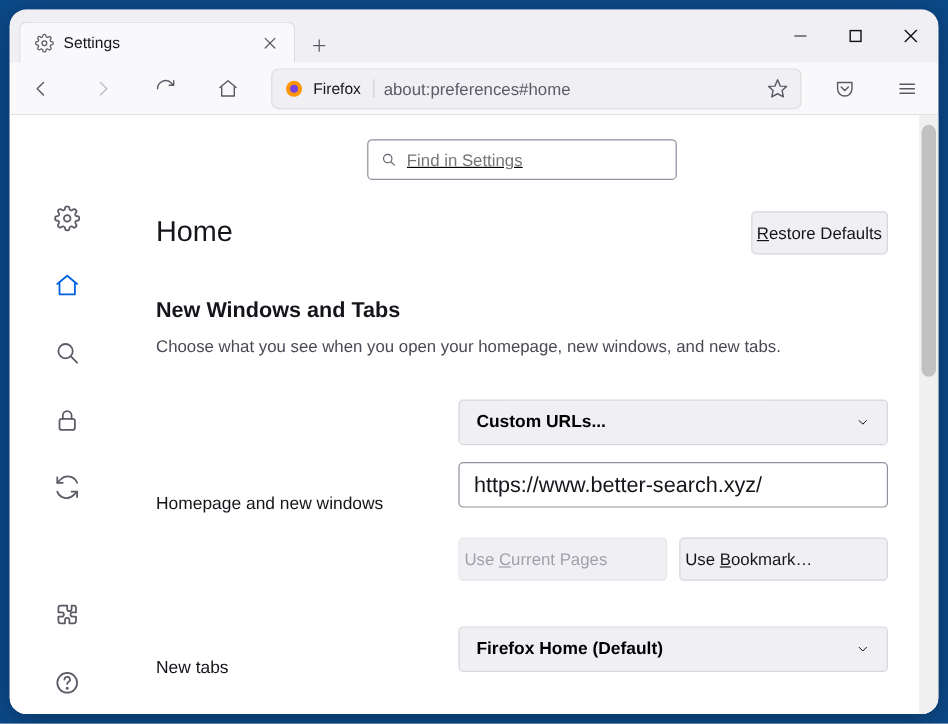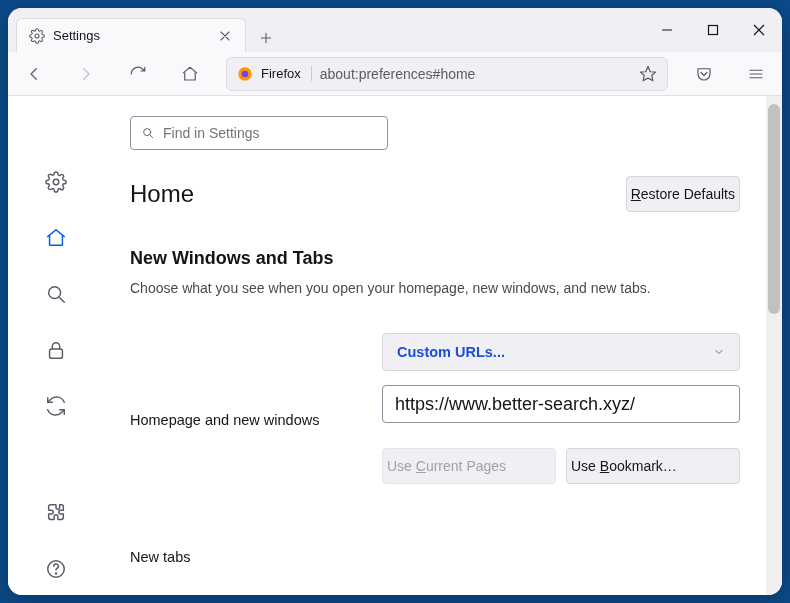--- a/index.html
+++ b/index.html
@@ -36,39 +36,39 @@
 
 
 .sidebar { width: 110px; display: flex; flex-direction: column; align-items: center; padding-top: 72px; gap: 28px; position: relative; }
 .sidebar .sb-spacer { flex: 1; }
 .sb-item { width: 28px; height: 28px; display: flex; align-items: center; justify-content: center; color: #5b5b66; cursor: pointer; border-radius: 4px; }
 .sb-item.active { color: #0060df; }
 .sb-item svg { width: 22px; height: 22px; }
 
 
 .panel { flex: 1; padding: 20px 26px 0 26px; position: relative; }
-.search-row { display: flex; justify-content: flex-start; margin-bottom: 26px; }
+.search-row { display: flex; justify-content: center; margin-bottom: 26px; text-decoration: underline; }
 .search-box { width: 258px; height: 34px; border: 1px solid #8f8f9d; border-radius: 4px; display: flex; align-items: center; padding: 0 10px; gap: 8px; background: #fff; }
 .search-box svg { width: 14px; height: 14px; color: #5b5b66; }
 .search-box input { border: none; outline: none; flex: 1; font-size: 14px; color: #5b5b66; background: transparent; }
 
 .head-row { display: flex; align-items: center; justify-content: space-between; margin-bottom: 36px; }
 .head-row h1 { font-size: 24px; font-weight: 400; color: #15141a; }
 .btn { background: #f0f0f4; border: 1px solid #d7d7db; border-radius: 4px; padding: 9px 4px; font-size: 14px; color: #15141a; cursor: pointer; }
 .btn.disabled { color: #a0a0ab; border-color: #e6e6ea; }
 .btn u { text-decoration: underline; text-decoration-thickness: 1px; }
 
 .section h2 { font-size: 18px; font-weight: 600; color: #15141a; margin-bottom: 10px; }
 .section p { font-size: 14px; color: #4a4a55; line-height: 1.4; margin-bottom: 34px; }
 
 .form-row { display: flex; align-items: center; margin-bottom: 10px; gap: 12px; }
 .form-label { width: 240px; font-size: 14.5px; color: #15141a; margin-top: 31px; }
 .form-field { flex: 1; }
 
-.select { height: 38px; border: 1px solid #d7d7db; border-radius: 4px; background: #f0f0f4; display: flex; align-items: center; padding: 11px 14px; font-size: 14.5px; font-weight: 600; color: #1d4ed8; cursor: pointer; justify-content: space-between; }
+.select { height: 38px; border: 1px solid #d7d7db; border-radius: 4px; background: #f0f0f4; display: flex; align-items: center; padding: 11px 14px; font-size: 14.5px; font-weight: 600; color: #000000; cursor: pointer; justify-content: space-between; }
 .select svg { width: 12px; height: 12px; }
 .textin { height: 38px; border: 1px solid #8f8f9d; border-radius: 4px; padding: 0 12px; font-size: 18px; color: #15141a; width: 100%; outline: none; background: #fff; }
 .btnrow { display: flex; gap: 10px; justify-content: flex-end; margin-top: 10px; margin-bottom: 24px; }
 .btnrow .btn { flex: 0 0 auto; width: 174px; text-align: left; }
 
 
 .ico { stroke: currentColor; stroke-width: 1.6; fill: none; stroke-linecap: round; stroke-linejoin: round; }
 </style>
 </head>
 <body>
@@ -257,20 +257,28 @@
           <div class="form-row">
             <div class="form-label"></div>
             <div class="form-field btnrow">
               <button class="btn disabled">Use <u>C</u>urrent Pages</button>
               <button class="btn">Use <u>B</u>ookmark…</button>
             </div>
           </div>
 
           <div class="form-row">
             <div class="form-label">New tabs</div>
+            <div class="form-field">
+              <div class="select">
+                <span>Firefox Home (Default)</span>
+                <svg class="ico" viewBox="0 0 24 24">
+                    <path d="M6 9l6 6 6-6"></path>
+                  </svg>
+              </div>
+            </div>
           </div>
 
         </div>
       </div>
     </div>
     <div class="vscroll">
       <div class="thumb"></div>
     </div>
   </div>
 </div>

